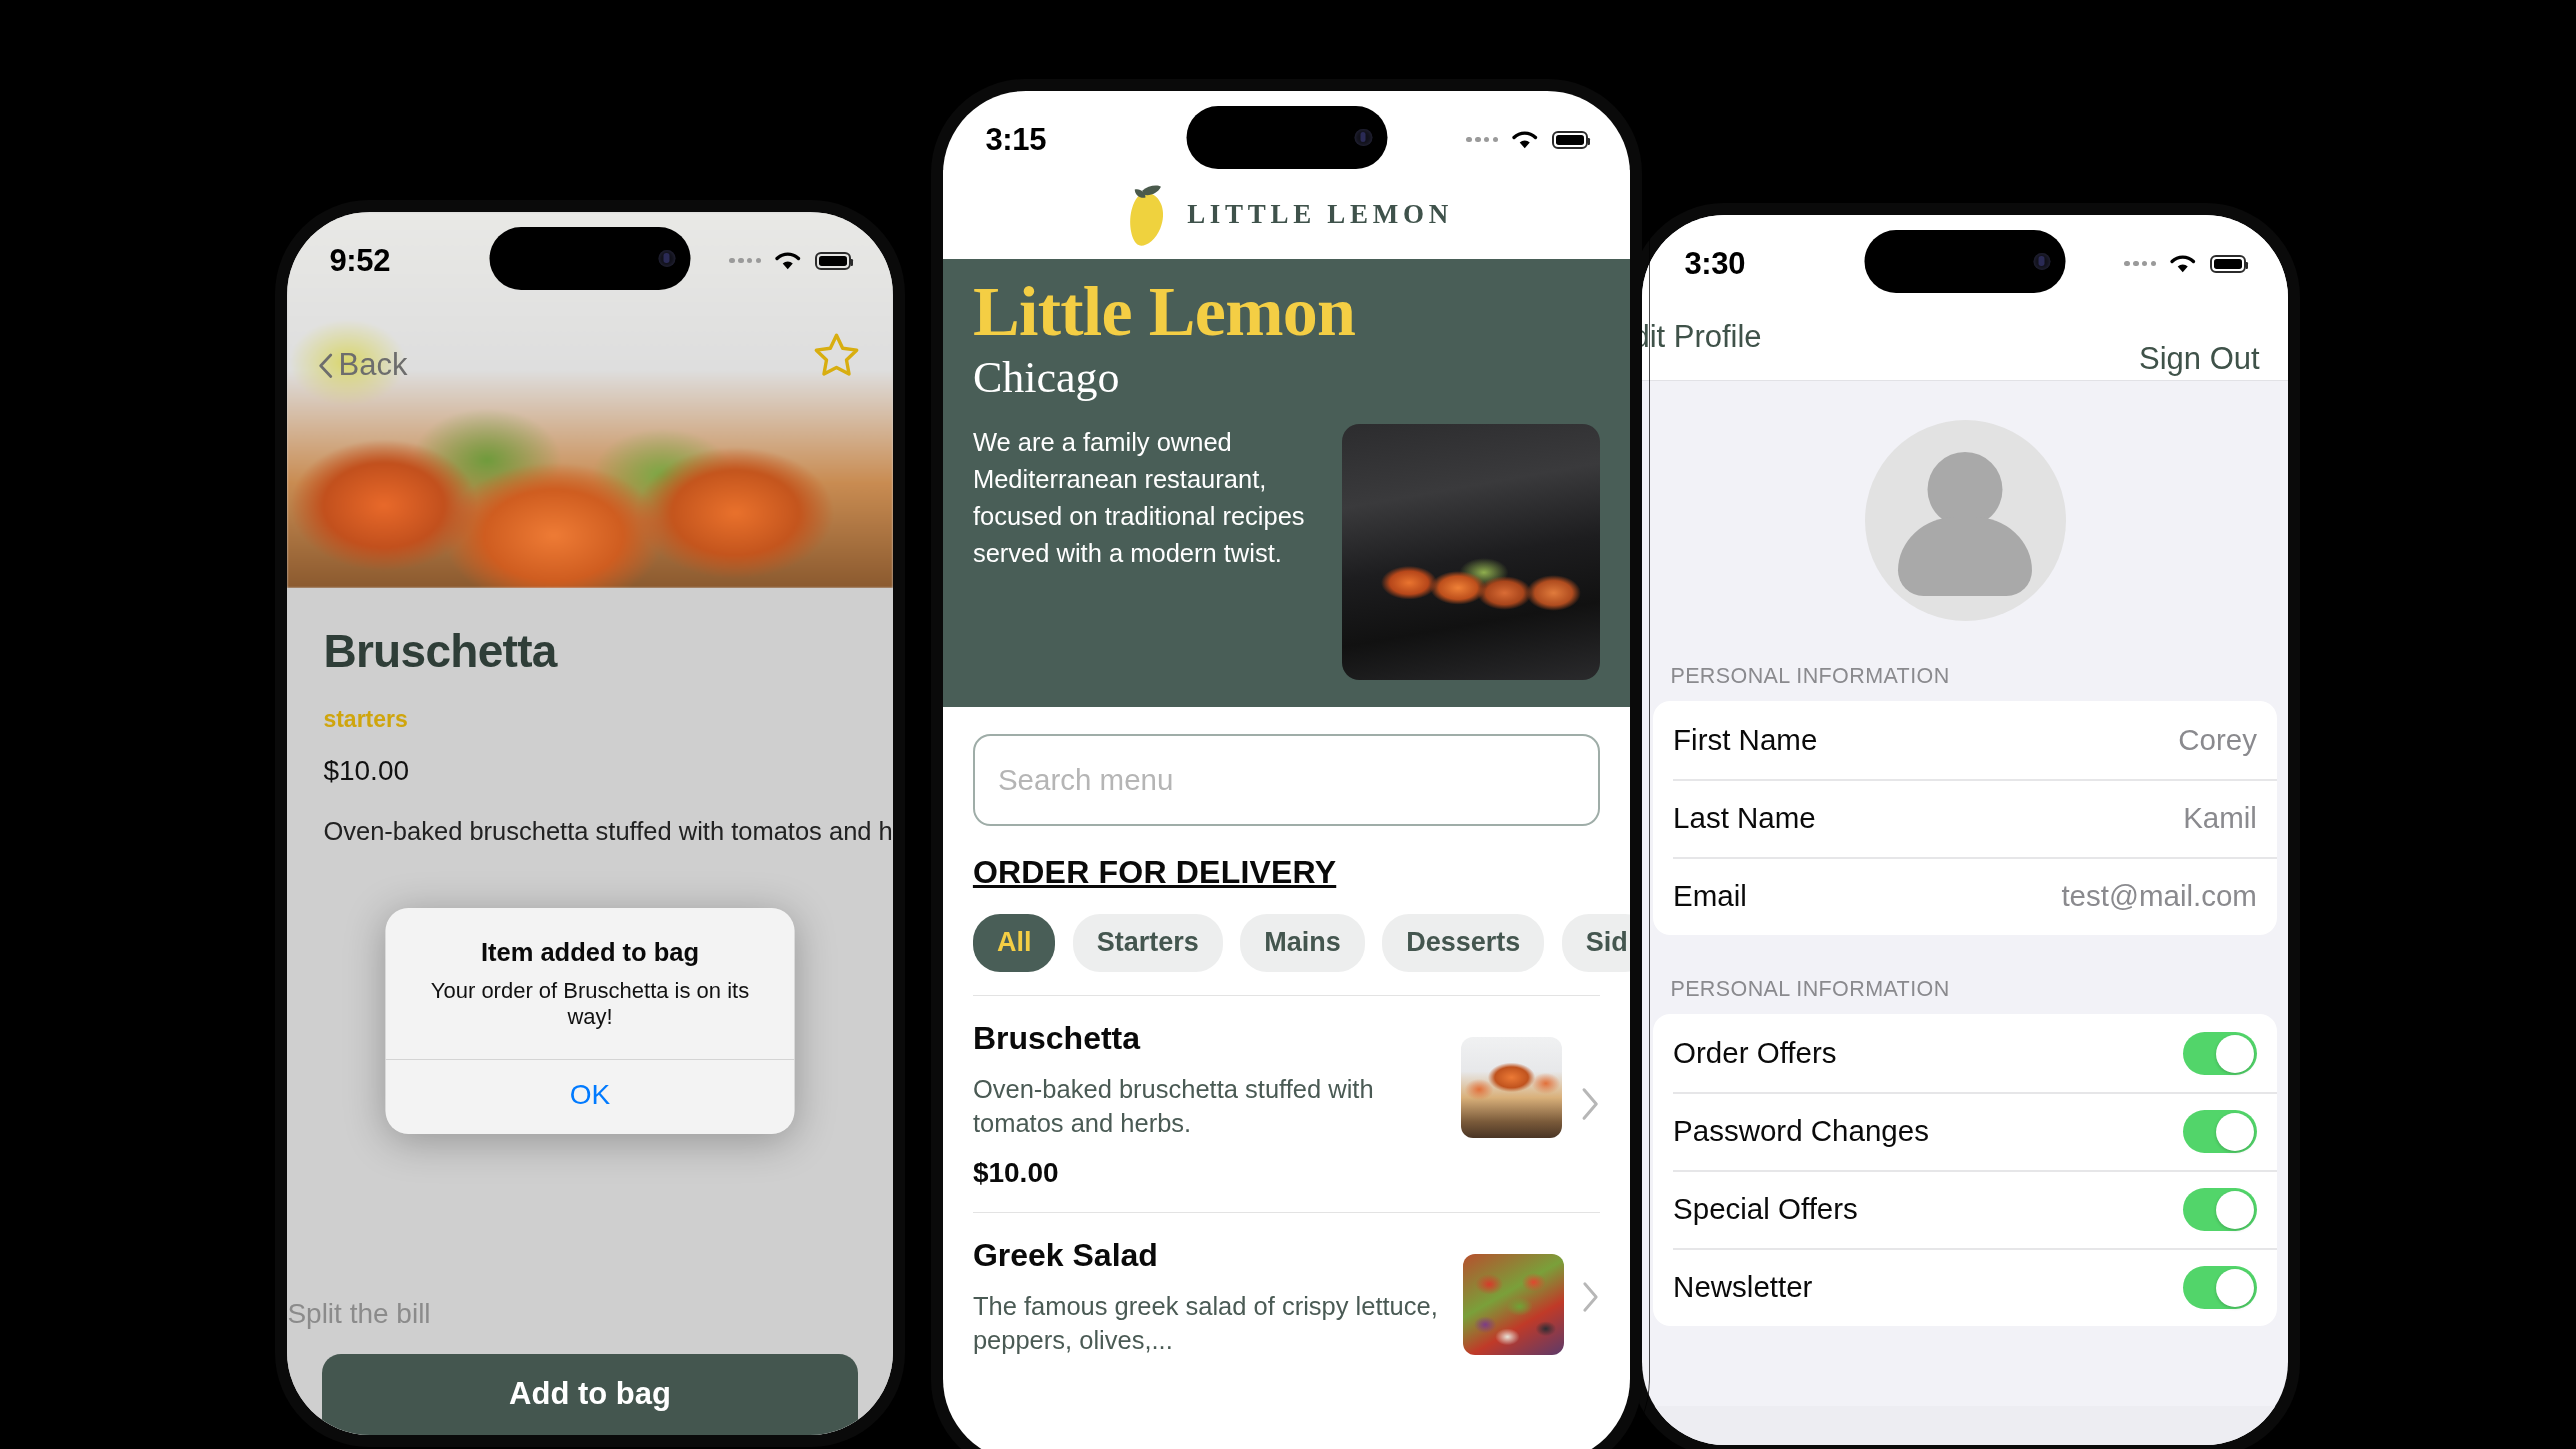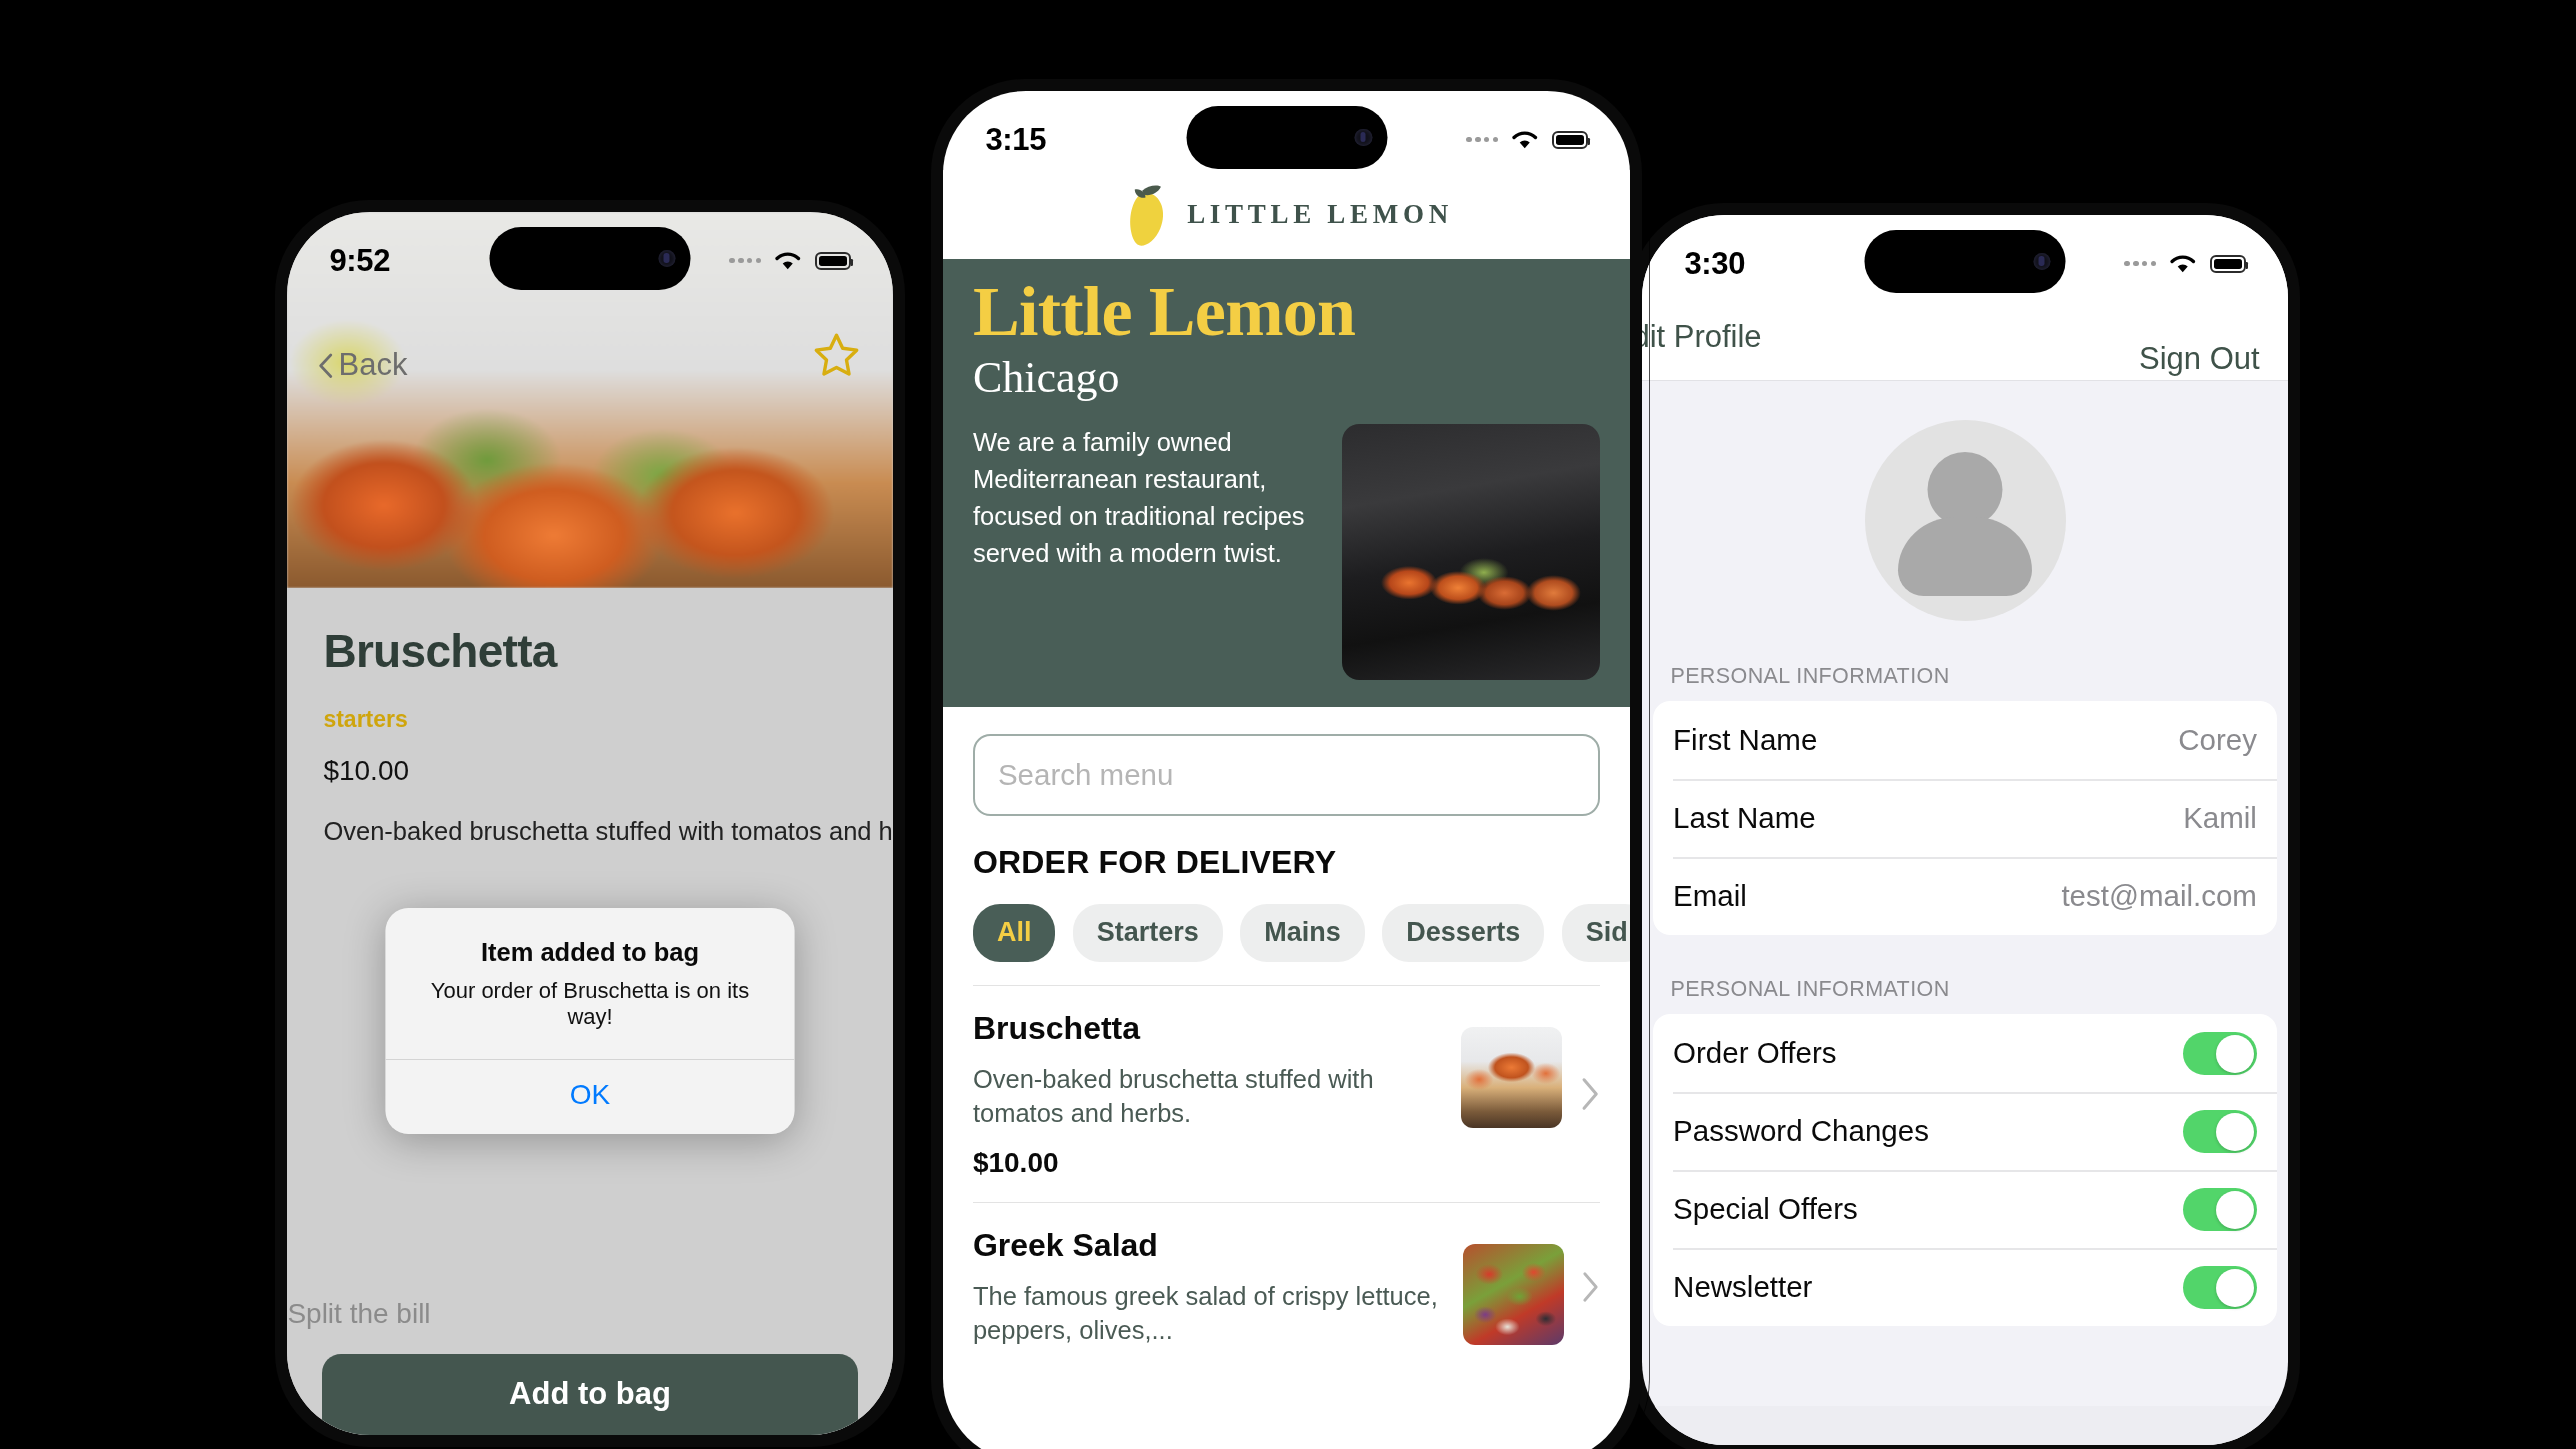--- a/index.html
+++ b/index.html
@@ -129,25 +129,25 @@
       radial-gradient(ellipse 40px 24px at 26% 62%, #e9742f 0%, #b7471a 48%, rgba(0,0,0,0) 70%),
       radial-gradient(ellipse 40px 24px at 45% 64%, #ef8137 0%, #bd4f1c 48%, rgba(0,0,0,0) 70%),
       radial-gradient(ellipse 39px 24px at 63% 66%, #d96c35 0%, #a8451b 48%, rgba(0,0,0,0) 70%),
       radial-gradient(ellipse 39px 25.5px at 82% 66%, #e07b3c 0%, #b04c1f 48%, rgba(0,0,0,0) 70%),
       radial-gradient(ellipse 34px 20px at 55% 58%, #8fae4e 0%, rgba(140,170,80,0) 72%),
       linear-gradient(170deg,#2c2c2e 0%, #3a3a3c 28%, #1d1d1f 52%, #111 74%, #2a2a2c 100%);
     overflow:hidden;
   }
   .mp-search-wrap { padding: 27px 29.5px 0 29.5px; background:#fff; }
   .mp-search {
-    width:100%; height: 82px; border: 2px solid #9fada8; border-radius: 17.4px;
+    width:100%; height: 92px; border: 2px solid #9fada8; border-radius: 17.4px;
     display:flex; align-items:center; padding: 0 23px;
     font-size: 29.5px; color:#b5b5b5; background:#fff;
   }
-  .mp-section-title { padding: 28px 29.5px 0 29.5px; font-size: 32px; font-weight:800; color:#0a0a0a; letter-spacing:0.2px;}
+  .mp-section-title { padding: 28px 29.5px 0 29.5px; font-size: 32px; font-weight:800; color:#0a0a0a; letter-spacing:0.2px;text-decoration:underline;}
   .mp-pills { display:flex; gap:17.4px; padding: 23px 0 23px 29.5px; overflow:hidden; }
   .pill {
     flex:0 0 auto; border-radius: 27px; padding: 13.4px 24px;
     font-size: 27px; font-weight:800; background:#edeeee; color:#44564f;
   }
   .pill.active { background:#495E57; color:#F4CE44; }
   .mp-sep { height:1.3px; background:#e3e3e3; margin: 0 29.5px; }
   .mi {
     padding: 24px 29.5px 23px 29.5px; display:flex; gap:17.4px; align-items:flex-start;
   }

